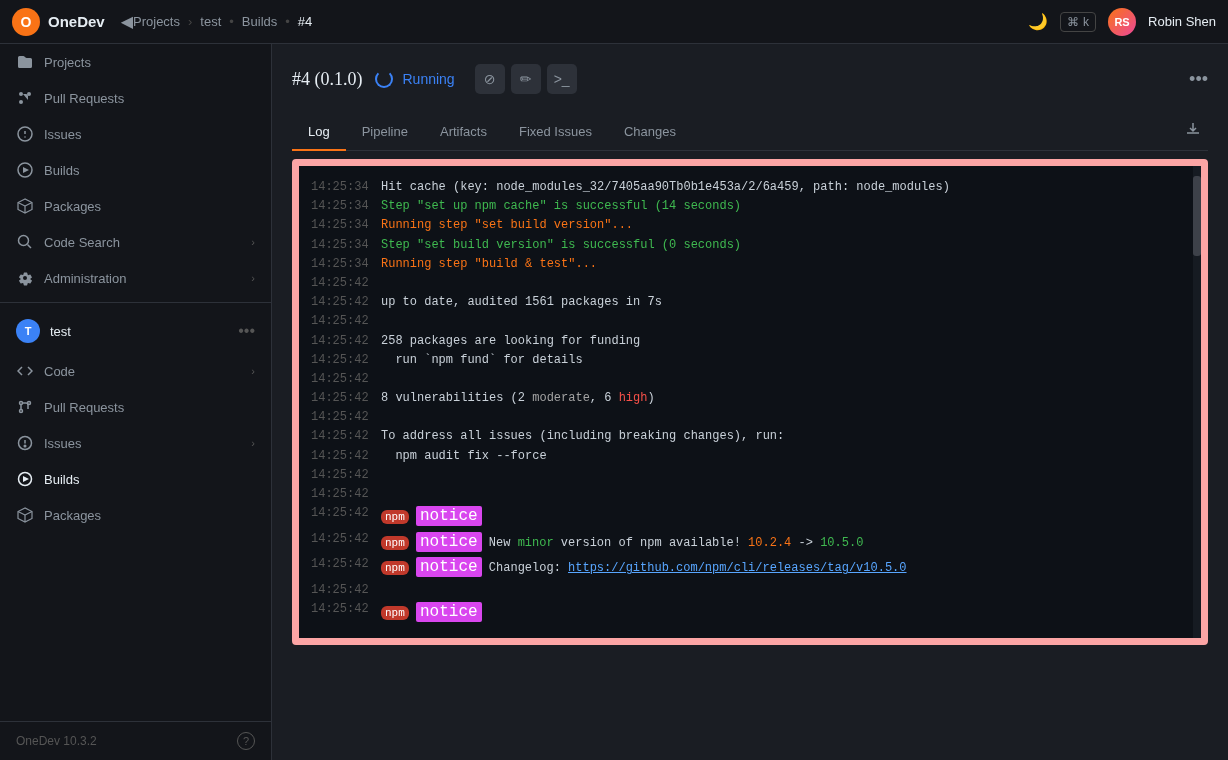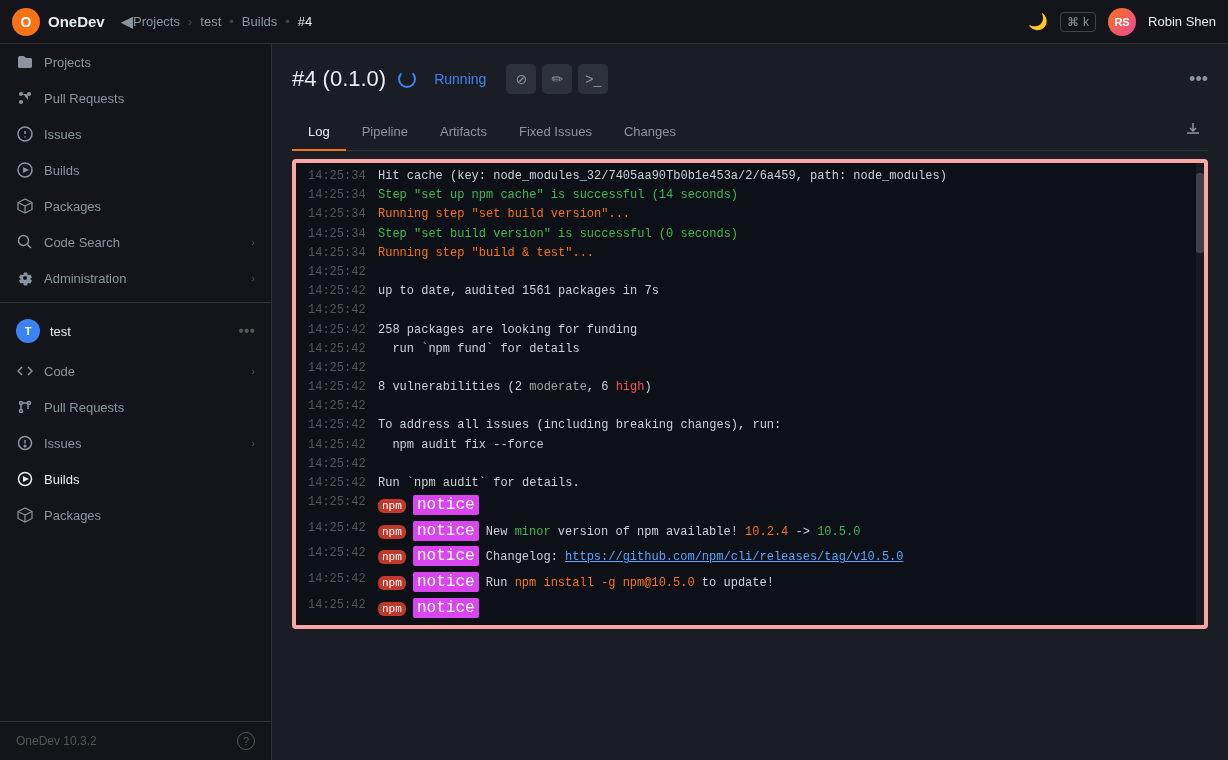--- a/index.html
+++ b/index.html
@@ -35,36 +35,36 @@
     .sidebar-project-icon { width: 24px; height: 24px; background: #3b82f6; border-radius: 50%; display: flex; align-items: center; justify-content: center; color: white; font-size: 11px; font-weight: bold; }
     .sidebar-project-name { flex: 1; color: #e6edf3; font-weight: 500; }
     .sidebar-project-more { color: #555; font-size: 16px; }
     .sidebar-footer { margin-top: auto; padding: 10px 16px; display: flex; align-items: center; gap: 8px; color: #555; font-size: 12px; border-top: 1px solid #2d3139; }
     .sidebar-footer-text { flex: 1; }
     .sidebar-footer-help { width: 18px; height: 18px; border-radius: 50%; border: 1px solid #555; display: flex; align-items: center; justify-content: center; font-size: 11px; color: #555; cursor: pointer; }
 
     
     .main { flex: 1; overflow-y: auto; background: #1a1d23; padding: 20px; }
     .build-header { display: flex; align-items: center; gap: 12px; margin-bottom: 20px; }
-    .build-title { font-size: 22px; color: #e6edf3; font-weight: 500; }
-    .build-status { display: flex; align-items: center; gap: 18px; color: #3b82f6; font-size: 14px; }
+    .build-title { font-size: 18px; color: #e6edf3; font-weight: 500; font-family: Liberation Serif, serif; }
+    .build-status { display: flex; align-items: center; gap: 10px; color: #3b82f6; font-size: 14px; }
     .spinner { width: 18px; height: 18px; border: 2px solid #3b82f6; border-top-color: transparent; border-radius: 50%; animation: spin 0.8s linear infinite; }
     @keyframes spin { to { transform: rotate(360deg); } }
     .build-actions { display: flex; align-items: center; gap: 6px; margin-left: 8px; }
     .build-btn { width: 30px; height: 30px; background: #2d3139; border-radius: 5px; display: flex; align-items: center; justify-content: center; cursor: pointer; color: #8b949e; border: none; font-size: 14px; }
     .build-more { margin-left: auto; }
 
     
     .tabs { display: flex; align-items: flex-start; border-bottom: 1px solid #2d3139; margin-bottom: 0; gap: 0; }
     .tab { padding: 10px 16px; cursor: pointer; color: #8b949e; font-size: 13px; border-bottom: 2px solid transparent; margin-bottom: -1px; }
     .tab.active { color: #e6edf3; border-bottom-color: #f97316; }
     .tab-download { margin-left: auto; width: 30px; height: 30px; display: flex; align-items: center; justify-content: center; cursor: pointer; color: #8b949e; }
 
     
-    .log-container { background: #0d1117; border-radius: 4px; padding: 4px 0; font-family: 'Courier New', Courier, monospace; font-size: 12px; line-height: 1.6; overflow-x: auto; margin-top: 8px; border: 4px solid #fca5a5; position: relative; }
+    .log-container { background: #0d1117; border-radius: 4px; padding: 12px 0; font-family: 'Courier New', Courier, monospace; font-size: 12px; line-height: 1.6; overflow-x: auto; margin-top: 8px; border: 7px solid #fca5a5; position: relative; }
     .log-line { display: flex; gap: 0; padding: 0 12px; white-space: pre; }
     .log-time { color: #555; min-width: 70px; flex-shrink: 0; }
     .log-text { color: #c9d1d9; }
     .log-text.green { color: #3fb950; }
     .log-text.orange { color: #f97316; }
 
     .badge-npm { background: #c0392b; color: white; padding: 1px 4px; border-radius: 6px; font-size: 11px; }
     .badge-notice { background: #d946ef; color: white; padding: 1px 4px; border-radius: 2px; font-size: 16px; }
     .badge-minor { color: #3fb950; }
     .badge-moderate { color: #a3a3a3; }
@@ -337,37 +337,35 @@
       <div class="log-line">
         <span class="log-time">14:25:42</span>
         <span class="log-text">  npm audit fix --force</span>
       </div>
       <div class="log-line">
         <span class="log-time">14:25:42</span>
         <span class="log-text"></span>
       </div>
       <div class="log-line">
         <span class="log-time">14:25:42</span>
-        <span class="log-text">Run `npm audit` for details.</span>
       </div>
       <div class="log-line">
         <span class="log-time">14:25:42</span>
         <span class="log-text"><span class="badge-npm">npm</span> <span class="badge-notice">notice</span></span>
       </div>
       <div class="log-line">
         <span class="log-time">14:25:42</span>
         <span class="log-text"><span class="badge-npm">npm</span> <span class="badge-notice">notice</span> New <span class="badge-minor">minor</span> version of npm available! <span style="color:#f97316">10.2.4</span> -&gt; <span style="color:#3fb950">10.5.0</span></span>
       </div>
       <div class="log-line">
         <span class="log-time">14:25:42</span>
         <span class="log-text"><span class="badge-npm">npm</span> <span class="badge-notice">notice</span> Changelog: <span class="link-text">https://github.com/npm/cli/releases/tag/v10.5.0</span></span>
       </div>
       <div class="log-line">
         <span class="log-time">14:25:42</span>
-        <span class="log-text"><span class="badge-npm">npm</span> <span class="badge-notice">notice</span> Run <span style="color:#f97316">npm install -g npm@10.5.0</span> to update!</span>
       </div>
       <div class="log-line">
         <span class="log-time">14:25:42</span>
         <span class="log-text"><span class="badge-npm">npm</span> <span class="badge-notice">notice</span></span>
       </div>
 
 
       <div style="position:absolute;top:0;right:0;width:8px;height:100%;background:#161b22;">
         <div style="width:8px;height:80px;background:#3d4149;border-radius:3px;margin-top:10px;"></div>
       </div>

